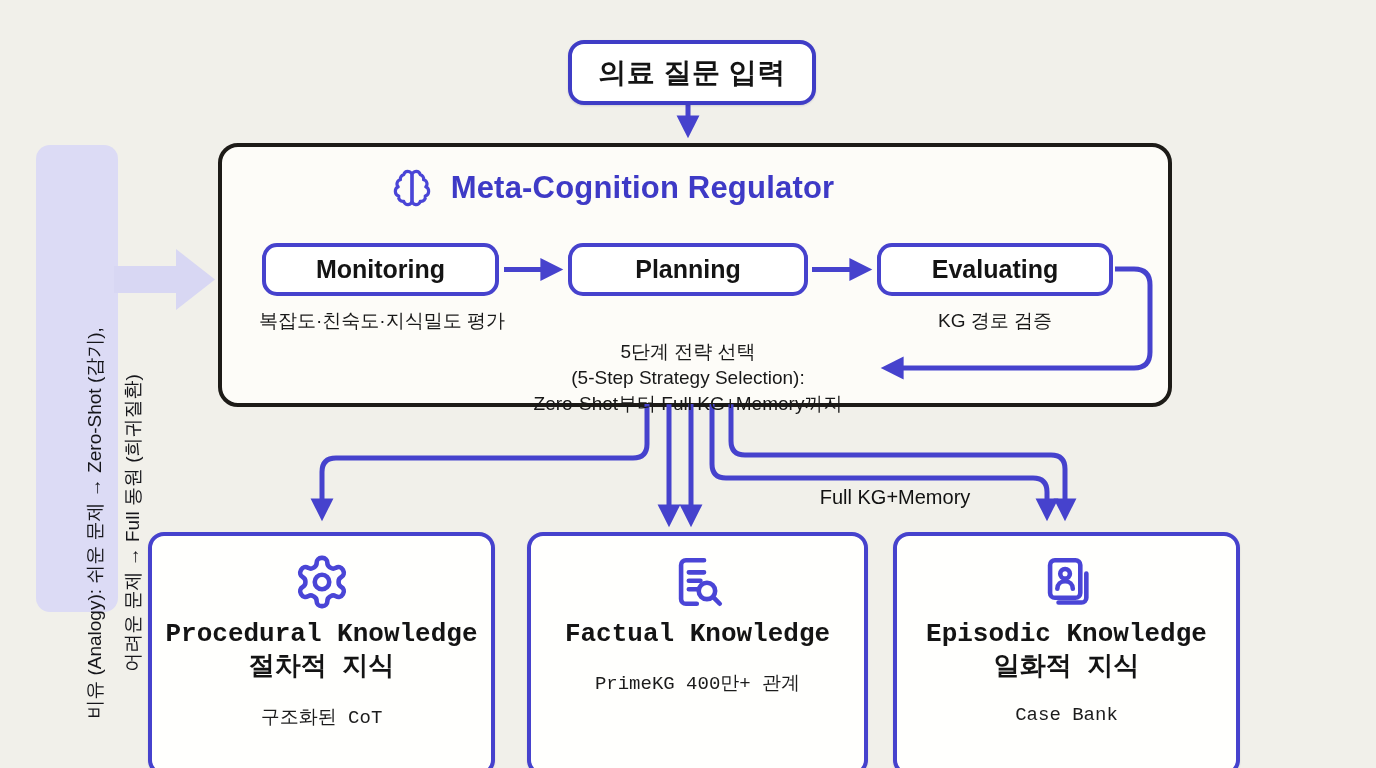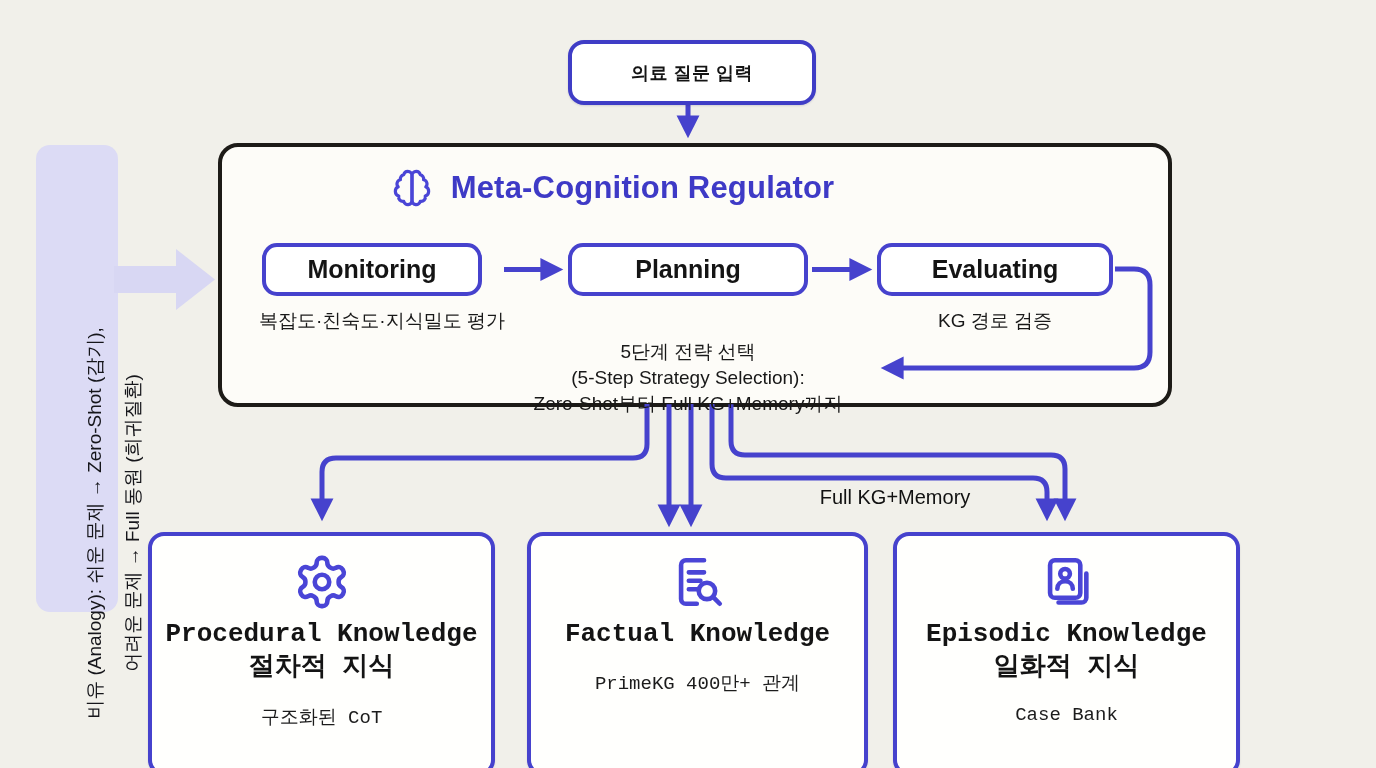--- a/index.html
+++ b/index.html
@@ -14,21 +14,21 @@
   
   .layer-box{position:absolute;z-index:1;}
   #connectors{position:absolute;inset:0;z-index:2;pointer-events:none;}
   .layer-content{position:absolute;z-index:3;}
 
   
   .input-box{
     left:568px;top:40px;width:240px;height:57px;
     background:#ffffff;border:4px solid #3f3dc6;border-radius:16px;
     display:flex;align-items:center;justify-content:center;
-    font-size:18px;font-weight:bold;color:#141414;letter-spacing:.5px;
+    font-size:28px;font-weight:bold;color:#141414;letter-spacing:.5px;
     box-shadow:0 1px 2px rgba(40,40,90,.15);
   }
 
   
   .main-box{
     left:218px;top:143px;width:954px;height:264px;
     background:#fdfcf8;border:4px solid #1d1b17;border-radius:20px;
     box-sizing:border-box;
   }
   .regulator-header{
@@ -40,21 +40,21 @@
   }
   .stage-box{
     position:absolute;height:53px;box-sizing:border-box;
     background:#ffffff;border:4px solid #4642cd;border-radius:15px;
     display:flex;align-items:center;justify-content:center;
     font-size:25px;font-weight:bold;color:#141414;
   }
   .stage-desc{
     position:absolute;text-align:center;color:#181818;font-size:19px;line-height:26px;
   }
-  #monitoring-box{left:262px;top:243px;width:220px;}
+  #monitoring-box{left:262px;top:243px;width:237px;}
   #planning-box{left:568px;top:243px;width:240px;}
   #evaluating-box{left:877px;top:243px;width:236px;}
   #monitoring-desc{left:252px;top:308px;width:260px;}
   #planning-desc{left:518px;top:308px;width:340px;margin-top:31px;}
   #evaluating-desc{left:875px;top:308px;width:240px;}
 
   
   .side-note{
     left:36px;top:145px;width:82px;height:467px;
     background:#dcdbf5;border-radius:14px;

